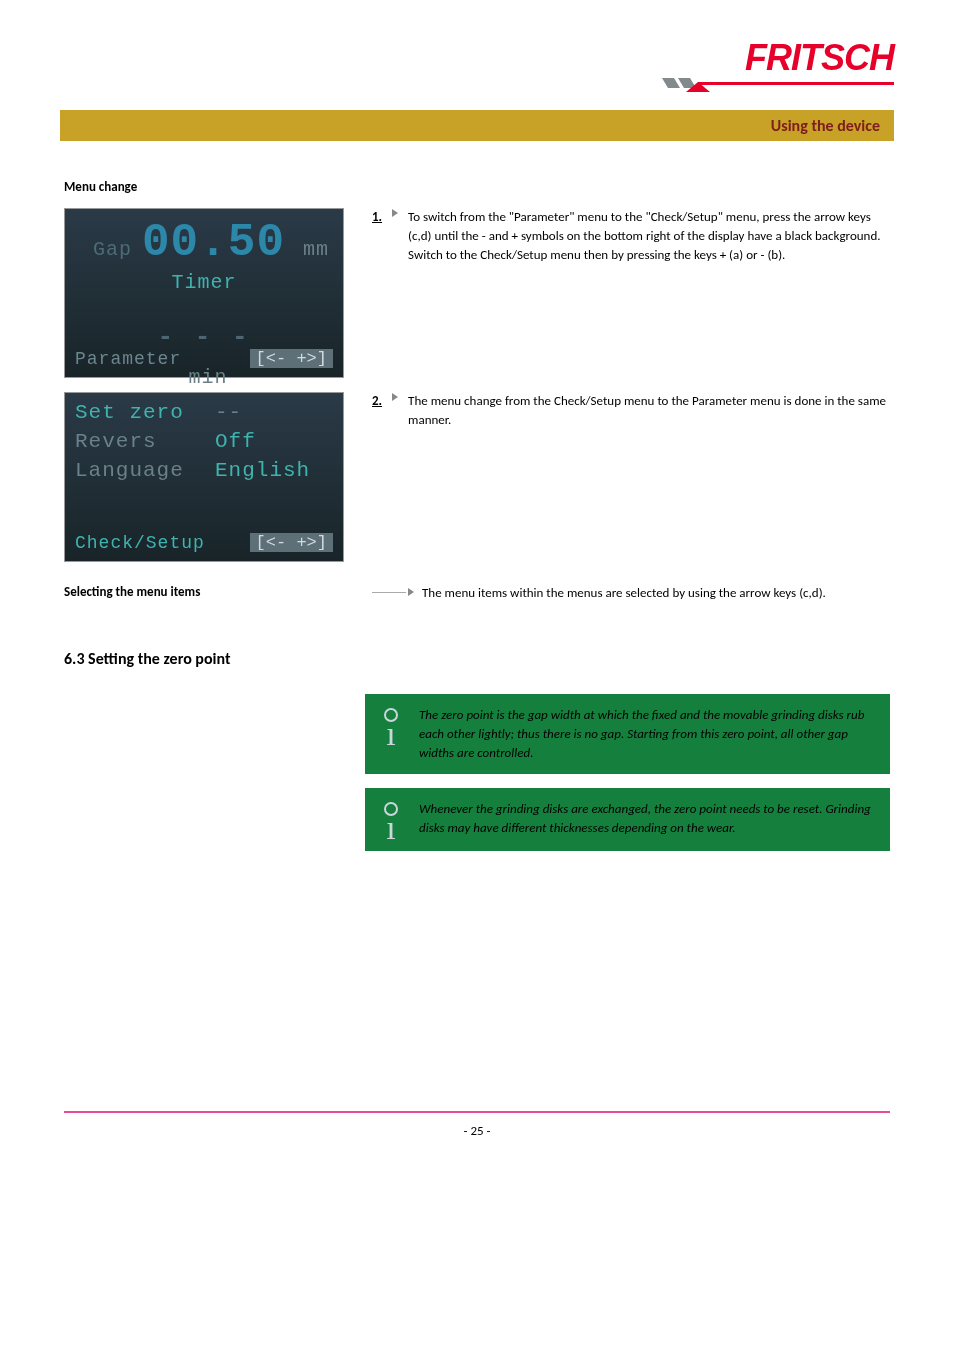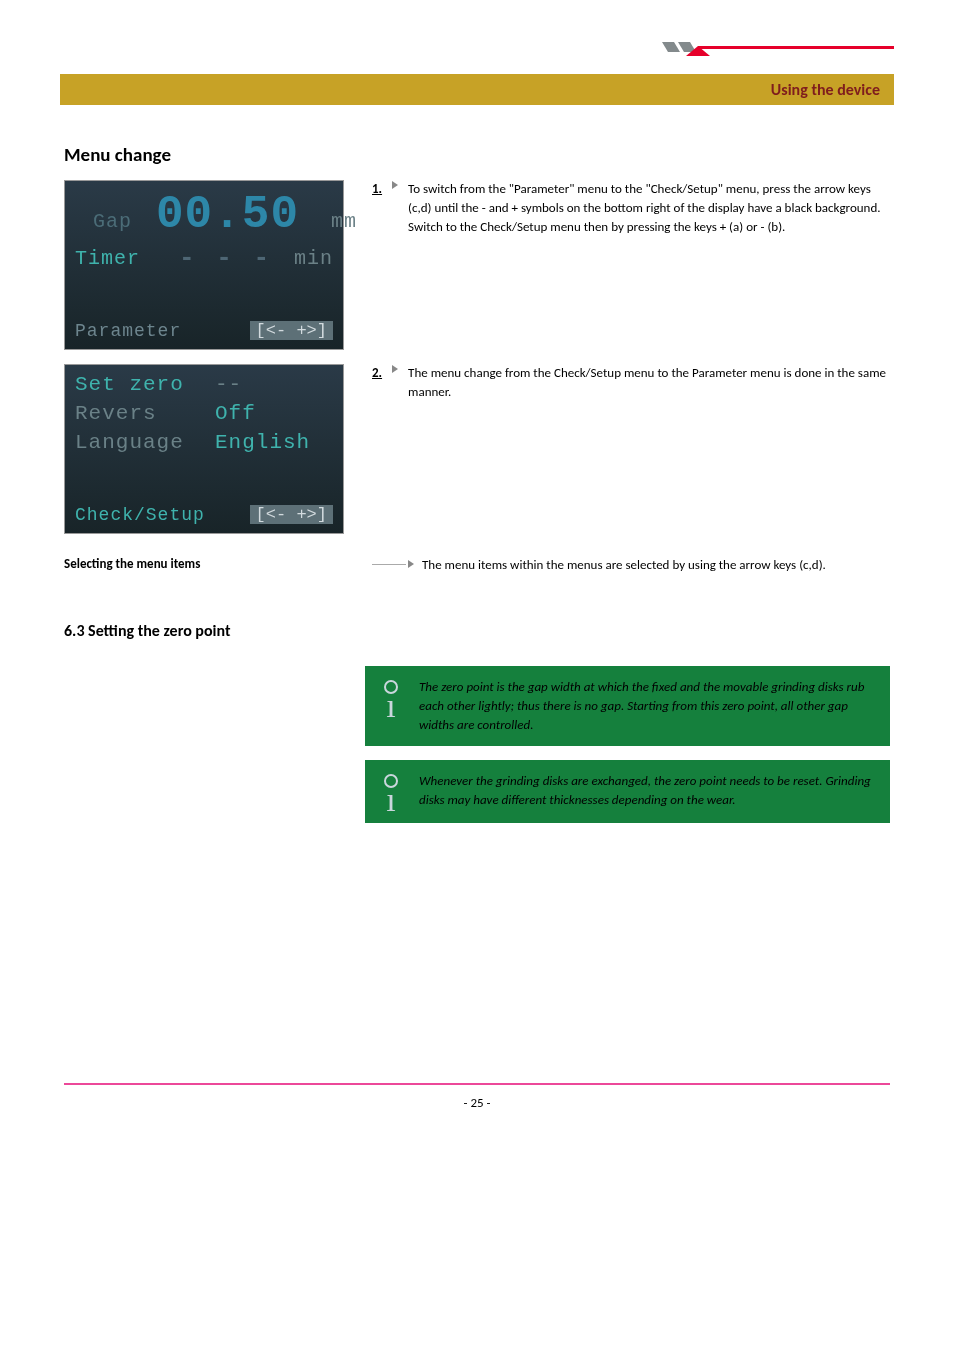--- a/index.html
+++ b/index.html
@@ -43,48 +43,48 @@
     font-weight: 700;
     font-size: 16px;
     color: #7f1d1d;
     margin-bottom: 38px;
   }
   .content {
     padding: 0 4px;
   }
   .menu-change {
     font-weight: 700;
-    font-size: 19px;
+    font-size: 13px;
     margin-bottom: 14px;
   }
   .row { display: flex; gap: 28px; }
   .lcd-wrap { width: 280px; }
   .lcd {
     width: 280px;
     border: 1px solid #999;
     background: linear-gradient(180deg, #2a3a47 0%, #182428 100%);
     color: #9fb7b7;
     font-family: 'Courier New', monospace;
     padding: 8px 10px 8px 10px;
     position: relative;
   }
   .lcd1 { height: 170px; margin-bottom: 14px; }
   .lcd2 { height: 170px; margin-bottom: 14px; }
-  .lcd-line { display: flex; align-items: baseline; gap: 24px; }
+  .lcd-line { display: flex; align-items: baseline; gap: 10px; }
   .lbl { font-size: 20px; letter-spacing: 1px; color:#4b6c77; }
   .lbl-teal { color: #3fb3ad; }
   .big-val {
     font-size: 46px;
     font-weight: 700;
     color: #2d87a8;
     font-family: 'Courier New', monospace;
     letter-spacing: 1px;
   }
   .unit { font-size: 20px; color: #6b8187; letter-spacing:1px;margin-left:8px; }
-  .dash-row { display:flex; align-items:center; gap:14px; margin-top:2px; }
+  .dash-row { display:flex; align-items:center; gap:14px; margin-top:2px;flex-direction:column; }
   .dash-val { font-size: 26px; color: #4e6674; font-weight:700; letter-spacing:3px;}
   .status-row {
     position: absolute;
     bottom: 8px;
     left: 10px;
     right: 10px;
     display: flex;
     justify-content: space-between;
     align-items: flex-start;
   }
@@ -191,20 +191,21 @@
     margin-top: 260px;
   }
 </style>
 </head>
 <body>
 
 <div class="page">
 
   <div class="logo-row">
     <div class="logo">
+      <span class="logo-text">FRITSCH</span>
       <svg class="logo-marks" viewBox="0 0 232 14">
         <polygon points="0,0 12,0 18,10 6,10" fill="#838a8c"></polygon>
         <polygon points="16,0 28,0 34,10 22,10" fill="#838a8c"></polygon>
         <rect x="36" y="4" width="196" height="3" fill="#e6002a"></rect>
         <polygon points="24,14 36,4 48,14" fill="#e6002a"></polygon>
       </svg>
     </div>
   </div>
 
   <div class="title-bar">Using the device</div>

